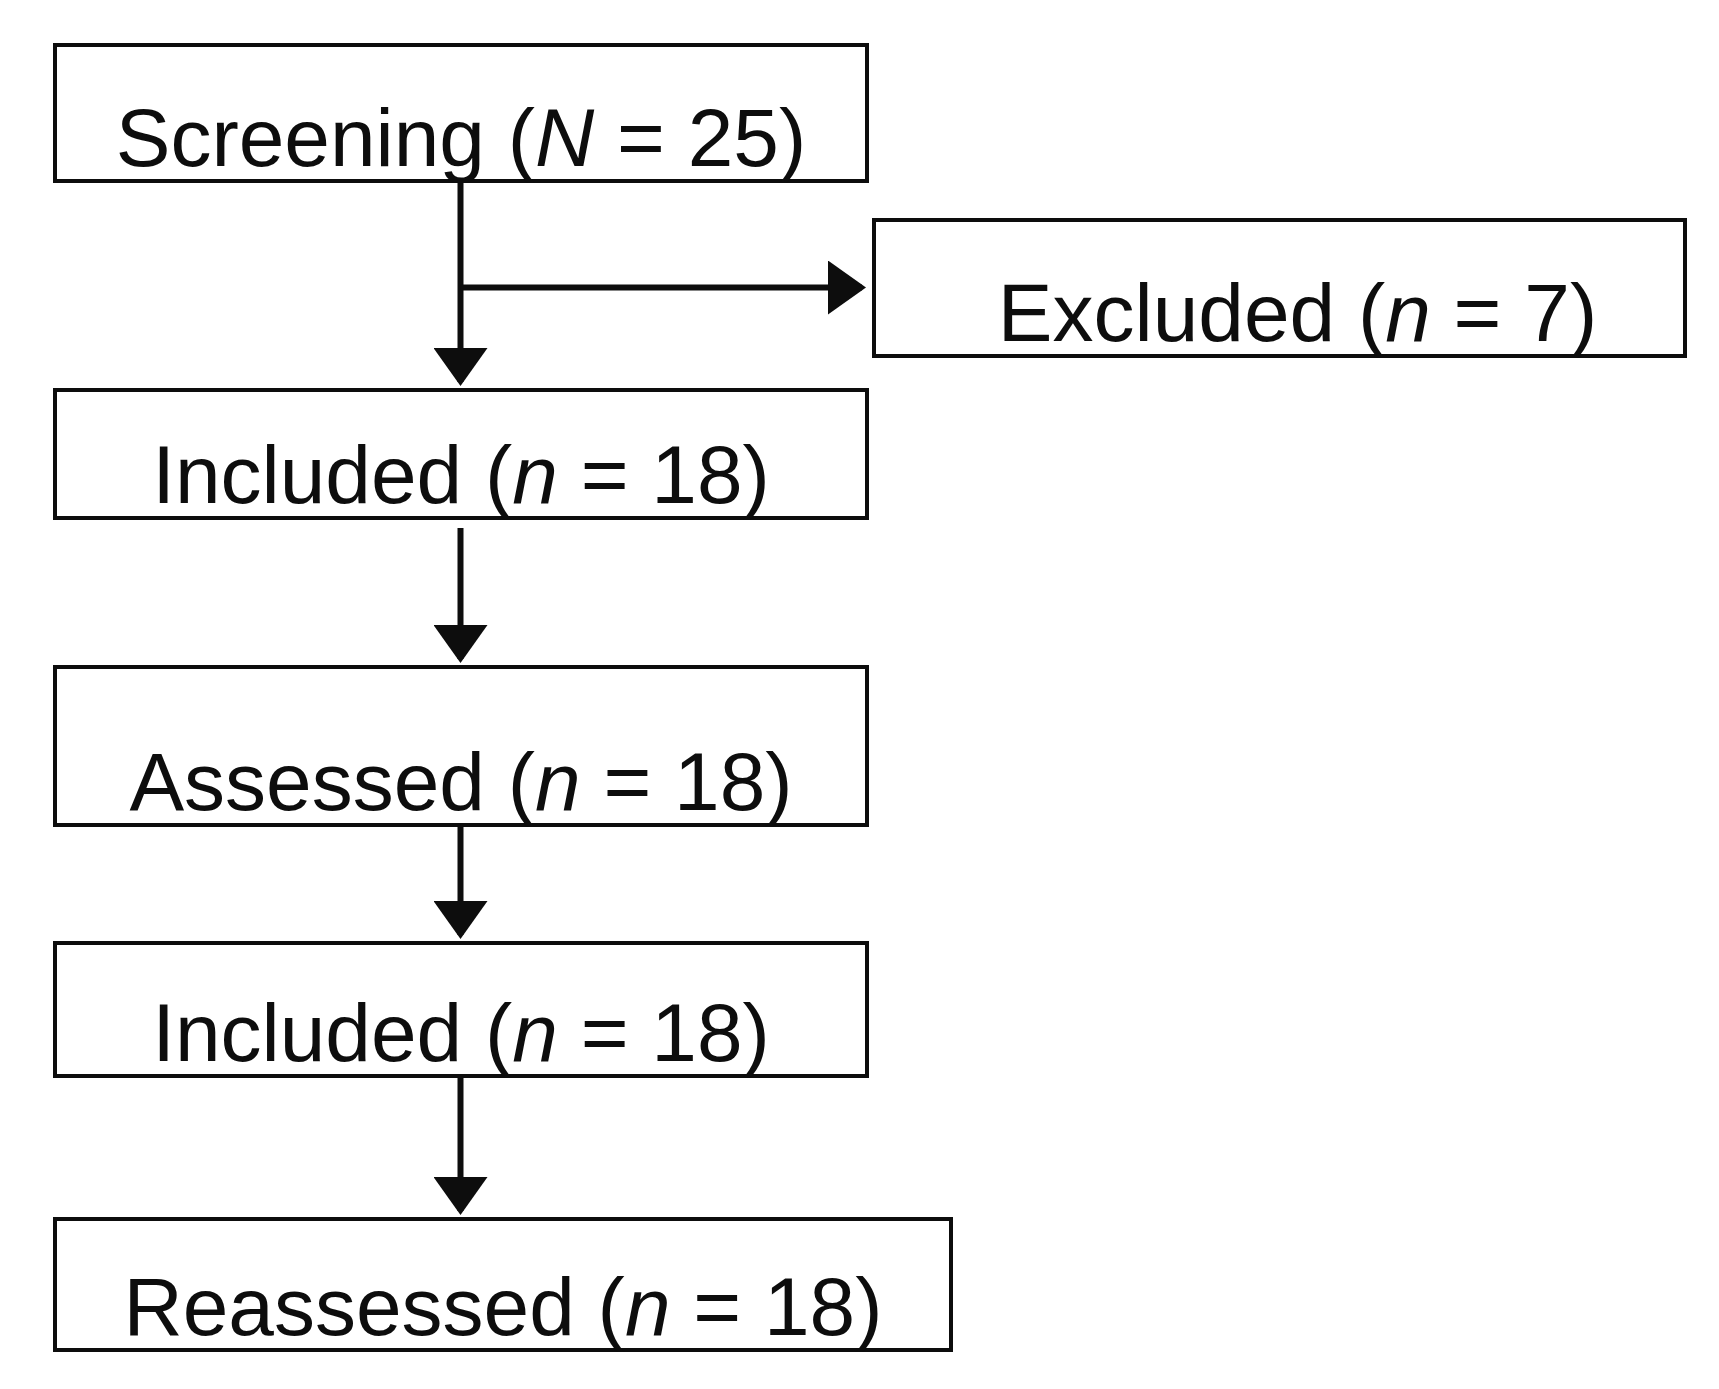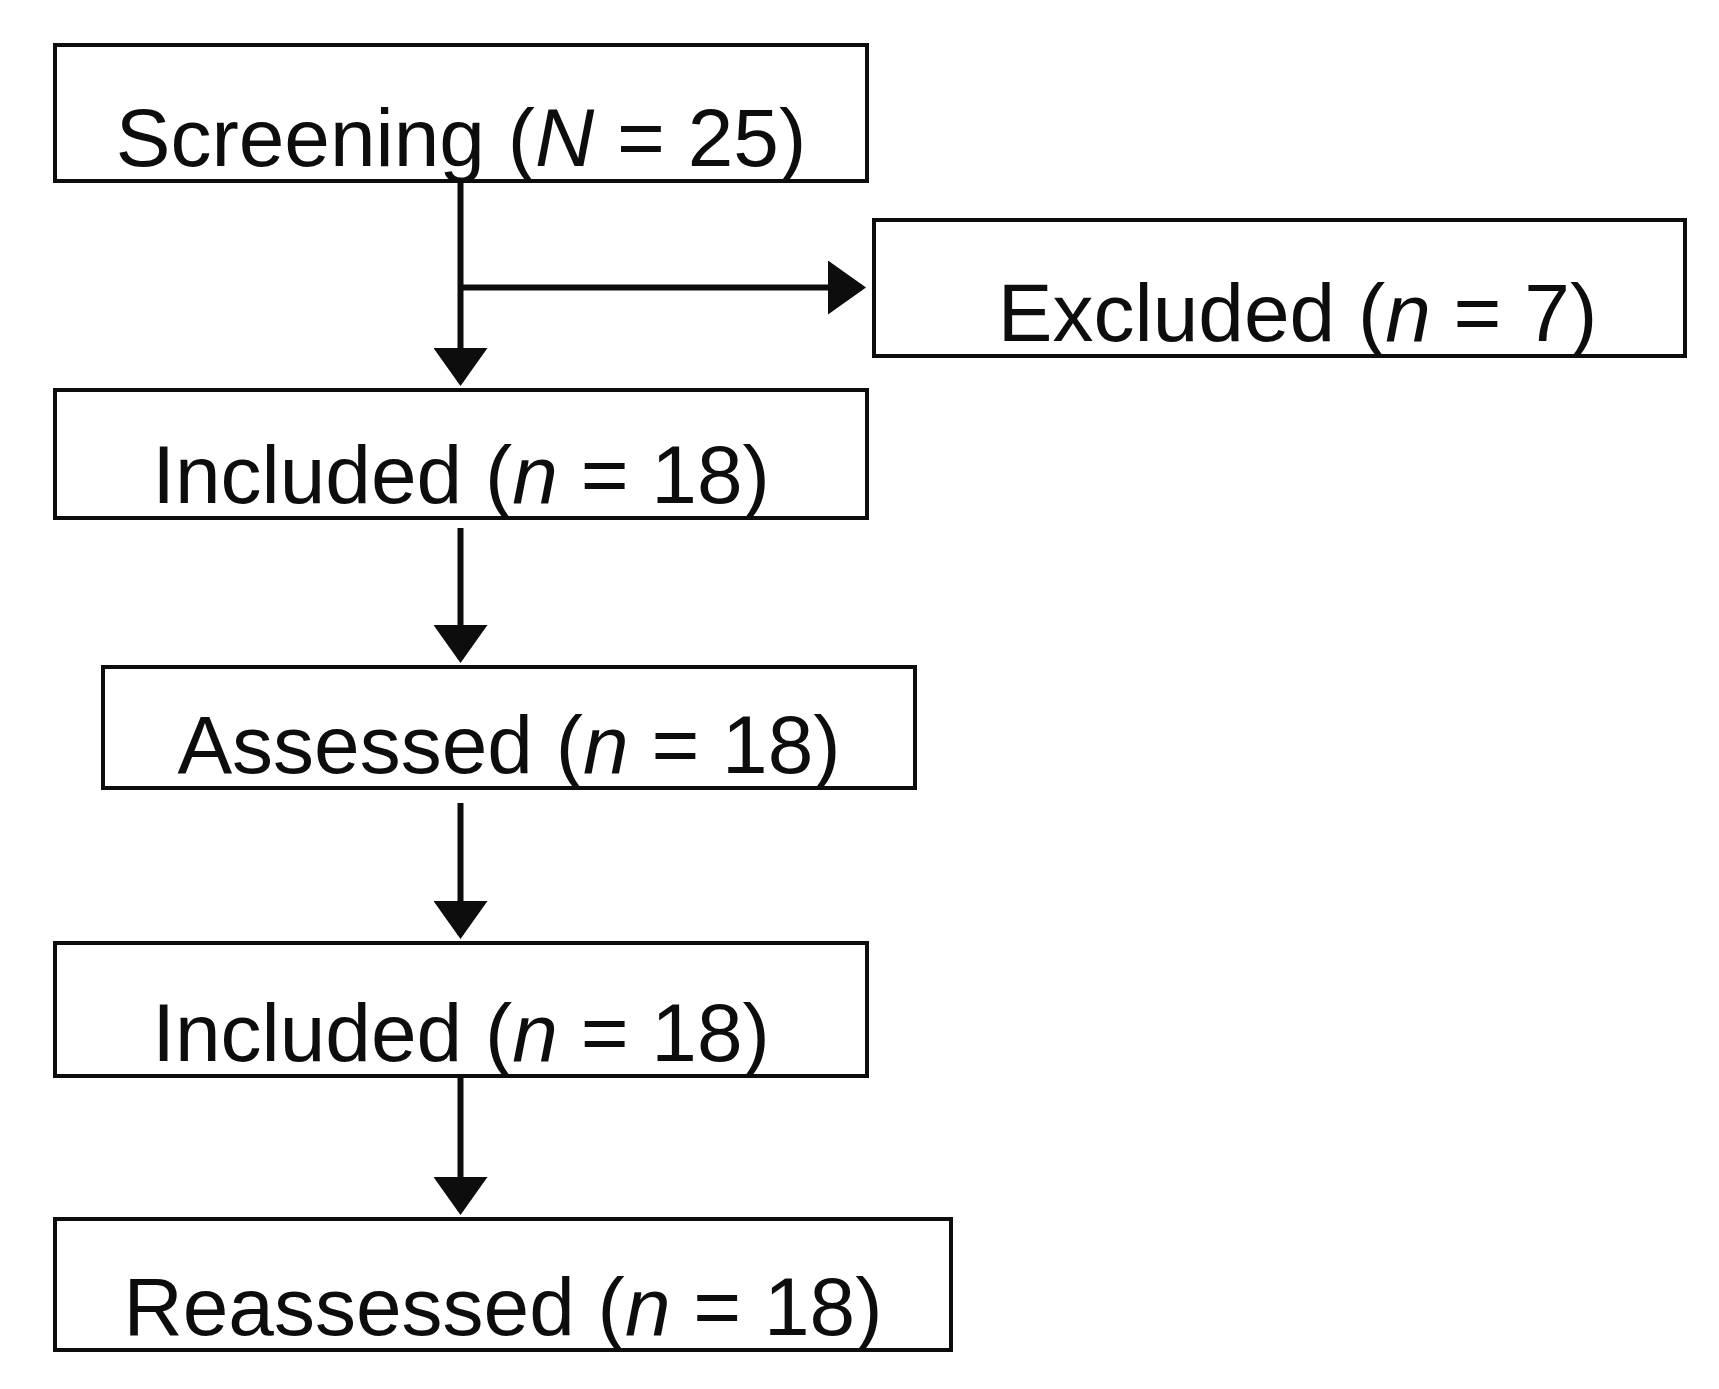--- a/index.html
+++ b/index.html
@@ -26,21 +26,21 @@
     justify-content: center;
     font-size: 82px;
     line-height: 1;
     white-space: nowrap;
     z-index: 2;
   }
   .box .var { font-style: italic; }
   .box-screening  { left: 53px;  top: 43px;   width: 816px; height: 140px; }
   .box-excluded   { left: 872px; top: 218px;  width: 815px; height: 140px; padding-left: 36px; }
   .box-included   { left: 53px;  top: 388px;  width: 816px; height: 132px; }
-  .box-assessed   { left: 53px;  top: 665px;  width: 816px; height: 125px; margin-left: 48px; }
+  .box-assessed   { left: 53px;  top: 665px;  width: 816px; height: 162px; }
   .box-treated    { left: 53px;  top: 941px;  width: 816px; height: 137px; }
   .box-reassessed { left: 53px;  top: 1217px; width: 900px; height: 135px; }
   #arrow-layer {
     position: absolute;
     left: 0;
     top: 0;
     width: 1719px;
     height: 1389px;
     z-index: 1;
   }

